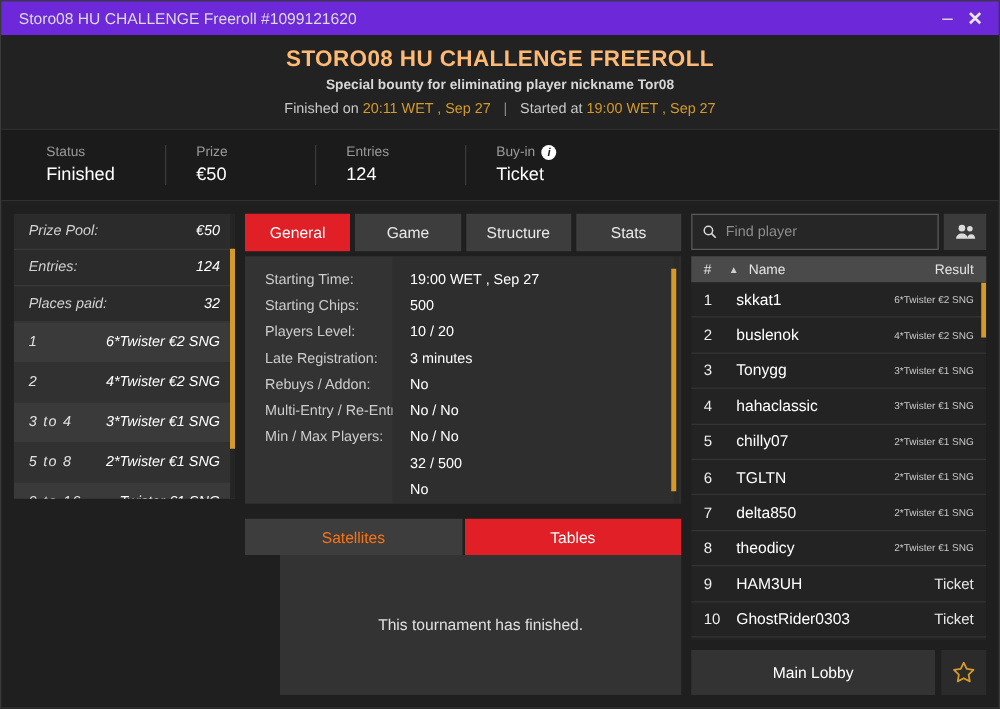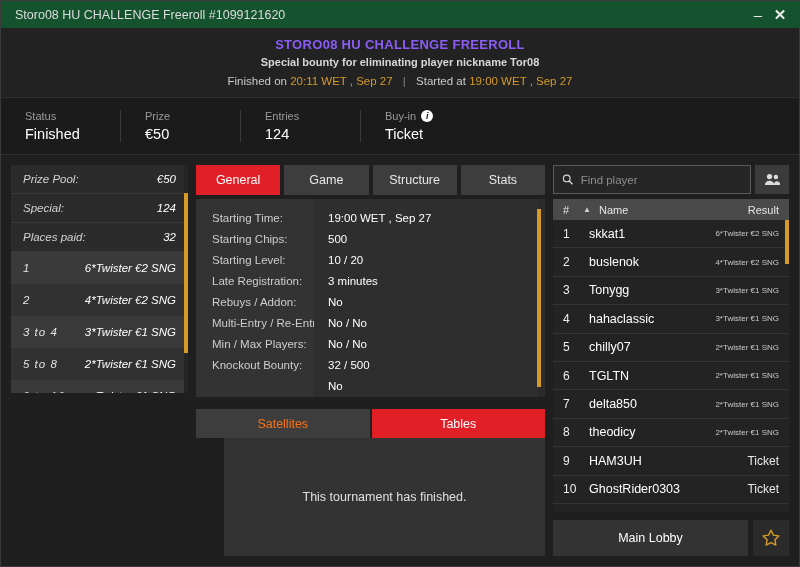--- a/index.html
+++ b/index.html
@@ -5,36 +5,36 @@
   * { box-sizing: border-box; margin:0; padding:0; }
   html, body {
     width: 800px; height: 567px;
     background: #1b1b1b;
     font-family: "Liberation Sans", sans-serif;
     overflow: hidden;
   }
   .window { width:800px; height:567px; background:#1f1f1f; border:1px solid #3a3a3a; display:flex; flex-direction:column; }
 
   
-  .titlebar { height:27px; background:#14532d; display:flex; align-items:center; padding:0 8px 0 14px; flex:0 0 27px; }
+  .titlebar { height:27px; background:#6d28d9; display:flex; align-items:center; padding:0 8px 0 14px; flex:0 0 27px; }
   .titlebar-text { color:#dcdcdc; font-size:12.5px; flex:1; white-space:nowrap; }
   .win-btn { width:22px; height:22px; display:flex; align-items:center; justify-content:center; color:#e8e8e8; font-size:14px; cursor:pointer; }
   .win-btn.min { font-size:15px; line-height:4px; }
   .win-btn.close { font-weight:bold; font-size:15px; }
 
   
   .header { background:#222222; padding:9px 0 10px; flex:0 0 auto; text-align:center; border-bottom:1px solid #2e2e2e; }
-  .hdr-title { color:#8b5cf6; font-size:13px; font-weight:bold; letter-spacing:.3px; }
+  .hdr-title { color:#fdba74; font-size:18px; font-weight:bold; letter-spacing:.3px; }
   .hdr-sub { color:#d7d7d7; font-size:11px; font-weight:bold; margin-top:4px; }
   .hdr-times { margin-top:7px; font-size:11.5px; color:#c9c9c9; }
   .hdr-times .gold { color:#d59a28; }
   .hdr-times .sep { color:#8a8a8a; margin:0 7px; }
 
   
-  .statusbar { background:#1b1b1b; height:57px; display:flex; align-items:center; padding-left:24px; flex:0 0 57px; border-bottom:1px solid #303030; }
+  .statusbar { background:#1b1b1b; height:57px; display:flex; align-items:center; padding-left:36px; flex:0 0 57px; border-bottom:1px solid #303030; }
   .stat { padding-right:24px; margin-right:24px; border-right:1px solid #3a3a3a; min-width:96px; }
   .stat:last-child { border-right:none; }
   .stat-label { color:#9a9a9a; font-size:11px; display:flex; align-items:center; gap:5px; }
   .stat-value { color:#ffffff; font-size:14.5px; font-weight:normal; margin-top:4px; }
   .info-dot { width:12px; height:12px; border-radius:50%; background:#ffffff; color:#1b1b1b; font-size:9px; font-weight:bold; display:inline-flex; align-items:center; justify-content:center; font-style:italic; }
 
   
   .body { flex:1; display:flex; padding:10px; gap:8px; min-height:0; }
   .col-left { width:177px; display:flex; flex-direction:column; }
   .col-mid { flex:1; display:flex; flex-direction:column; min-width:0;border-radius:11px; }
@@ -145,21 +145,21 @@
   <div class="body">
 
     <div class="col-left">
       <div class="prize-box">
 
         <div class="prize-row">
           <span>Prize Pool:</span>
           <span class="val">€50</span>
         </div>
         <div class="prize-row">
-          <span>Special:</span>
+          <span>Entries:</span>
           <span class="val">124</span>
         </div>
         <div class="prize-row">
           <span>Places paid:</span>
           <span class="val">32</span>
         </div>
 
         <div class="pay-row odd">
           <span class="pay-place">1</span>
           <span class="pay-prize">6*Twister €2 SNG</span>
@@ -193,26 +193,25 @@
         <div class="tab active">General</div>
         <div class="tab">Game</div>
         <div class="tab">Structure</div>
         <div class="tab">Stats</div>
       </div>
 
       <div class="info-panel">
         <div class="info-labels">
           <div class="info-line">Starting Time:</div>
           <div class="info-line">Starting Chips:</div>
-          <div class="info-line">Starting Level:</div>
+          <div class="info-line">Players Level:</div>
           <div class="info-line">Late Registration:</div>
           <div class="info-line">Rebuys / Addon:</div>
           <div class="info-line">Multi-Entry / Re-Entry:</div>
           <div class="info-line">Min / Max Players:</div>
-          <div class="info-line">Knockout Bounty:</div>
         </div>
         <div class="info-values">
           <div class="info-line">19:00 WET , Sep 27</div>
           <div class="info-line">500</div>
           <div class="info-line">10 / 20</div>
           <div class="info-line">3 minutes</div>
           <div class="info-line">No</div>
           <div class="info-line">No / No</div>
           <div class="info-line">No / No</div>
           <div class="info-line">32 / 500</div>

